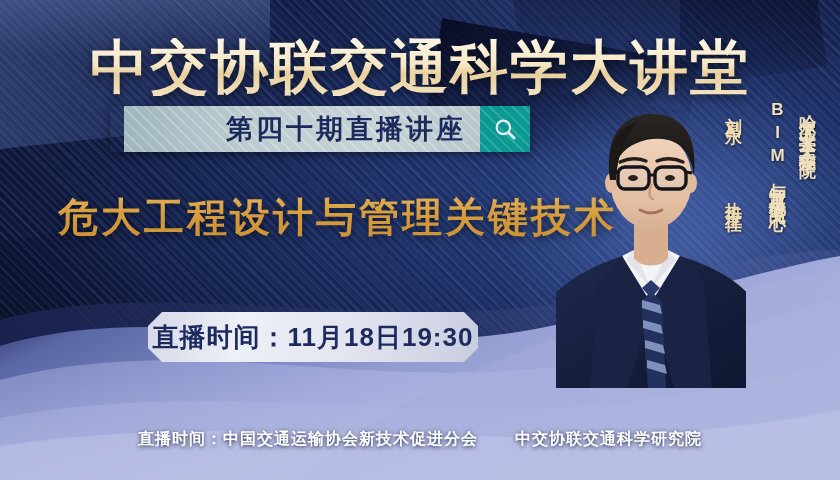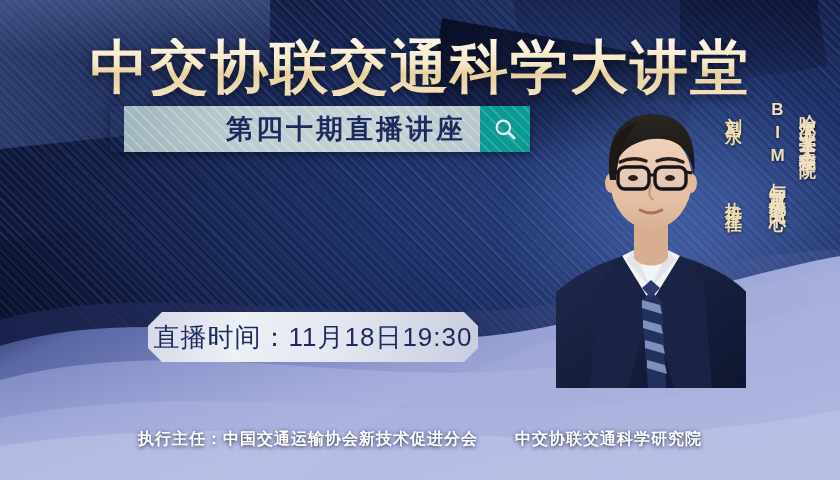--- a/index.html
+++ b/index.html
@@ -124,21 +124,21 @@
   
   .time-pill{
     position:absolute;left:148px;top:312px;width:330px;height:50px;
     display:flex;align-items:center;justify-content:center;
     background:linear-gradient(100deg,#d6d9e8 0%,#eef0f7 28%,#e3e5f0 60%,#c8cddf 100%);
     clip-path:polygon(14px 0,calc(100% - 14px) 0,100% 14px,100% calc(100% - 14px),
                       calc(100% - 14px) 100%,14px 100%,0 calc(100% - 14px),0 14px);
     box-shadow:0 3px 12px rgba(0,0,0,.45);
   }
   .time-pill span{
-    color:#1d2a5e;font-size:26px;font-weight:400;letter-spacing:1px;white-space:nowrap;
+    color:#1d2a5e;font-size:26px;font-weight:700;letter-spacing:1px;white-space:nowrap;
   }
 
   
   .vtext{
     position:absolute;writing-mode:vertical-rl;text-orientation:upright;
     white-space:nowrap;line-height:1.06;
   }
   .v-name{
     right:98px;top:104px;font-size:17px;font-weight:700;letter-spacing:5px;
     color:#f0dcb2;text-shadow:0 1px 3px rgba(0,0,0,.6);
@@ -222,20 +222,21 @@
       <div class="sub-bar-text">第四十期直播讲座</div>
     </div>
     <div class="sub-bar-search">
       <svg width="26" height="26" viewBox="0 0 24 24" fill="none">
         <circle cx="10.5" cy="10.5" r="6.2" stroke="#e8eef0" stroke-width="2"></circle>
         <line x1="15.2" y1="15.2" x2="20.4" y2="20.4" stroke="#e8eef0" stroke-width="2.6" stroke-linecap="round"></line>
       </svg>
     </div>
   </div>
 
+  <div class="headline">危大工程设计与管理关键技术</div>
 
   <div class="time-pill">
     <span>直播时间：11月18日19:30</span>
   </div>
 
   <svg class="portrait" viewBox="0 0 190 300">
     <defs>
       <linearGradient id="suit" x1="0" y1="0" x2="1" y2="1">
         <stop offset="0%" stop-color="#202a4e"></stop>
         <stop offset="55%" stop-color="#161e3c"></stop>
@@ -305,18 +306,18 @@
       <path d="M70,128 q25,16 50,0 q-25,14 -50,0 Z" fill="#d3a98c" opacity=".5"></path>
     </g>
   </svg>
 
   <div class="vtext v-name">刘昌永</div>
   <div class="vtext v-role">执行主任</div>
   <div class="vtext v-org1">哈尔滨工业大学土木工程学院</div>
   <div class="vtext v-org2">BIM与智慧工地研究中心</div>
 
   <div class="footer">
-    <span>执行主任：中国交通运输协会新技术促进分会</span>
+    <span>直播时间：中国交通运输协会新技术促进分会</span>
     <span class="gap"></span>
     <span>中交协联交通科学研究院</span>
   </div>
 
 </div>
 
 </body></html>

